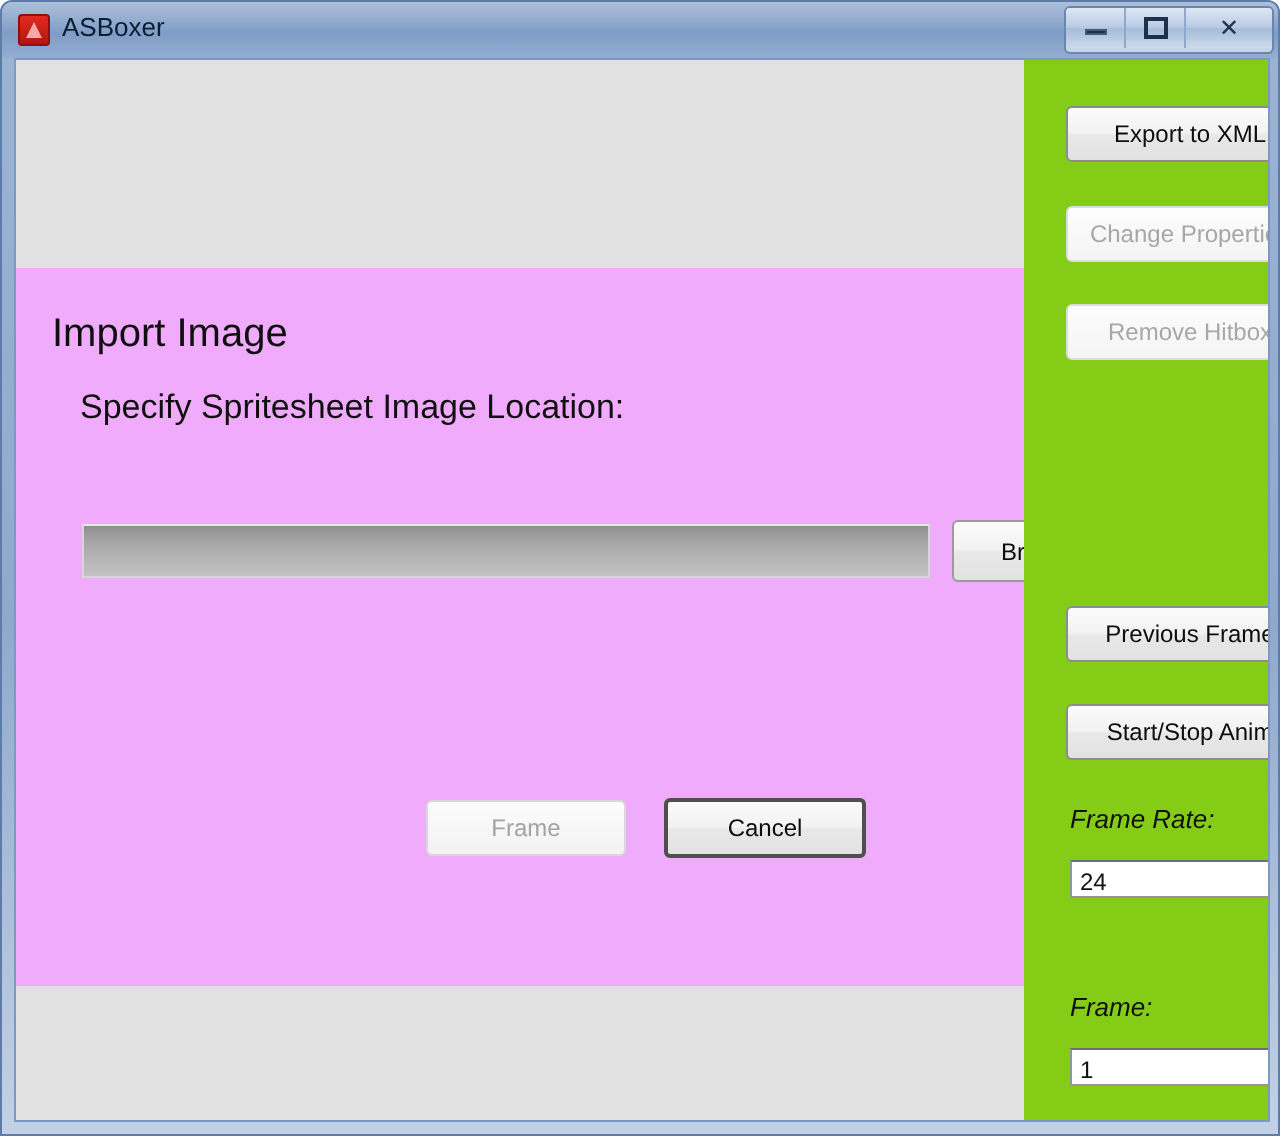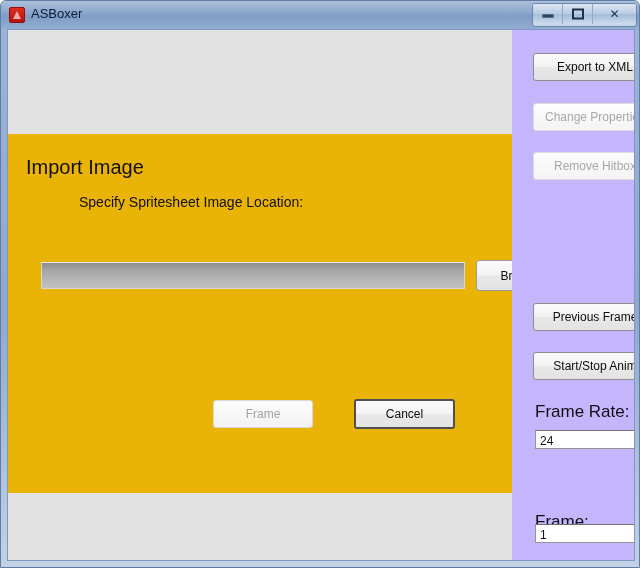--- a/index.html
+++ b/index.html
@@ -131,37 +131,36 @@
     width: 504px;
     height: 69px;
     background: #e1e1e1;
   }
 
   .content {
     position: absolute;
     left: 0; top: 104px;
     width: 504px;
     height: 359px;
-    background: #eab308;
+    background: #f0abfc;
   }
 
   .heading {
     position: absolute;
     left: 18px; top: 22px;
     font-size: 20px;
     color: #101010;
     white-space: nowrap;
   }
   .subheading {
     position: absolute;
     left: 32px; top: 60px;
-    font-size: 14px;
+    font-size: 17px;
     color: #101010;
     white-space: nowrap;
-    margin-left: 39px;
   }
 
   .path-input {
     position: absolute;
     left: 33px; top: 128px;
     width: 424px;
     height: 27px;
     box-sizing: border-box;
     background: linear-gradient(180deg, #8f8f8f 0%, #a4a4a4 28%, #b4b4b4 62%, #c2c2c2 100%);
     border: 1px solid #d7d7d7;
@@ -187,29 +186,29 @@
     color: #a3a3a3;
     border-color: #d8d8d8;
     background: linear-gradient(180deg, #fcfcfc 0%, #f7f7f7 50%, #f2f2f2 100%);
   }
   .btn.default {
     border: 2px solid #4f4f4f;
   }
 
   .btn-browse { left: 468px; top: 126px; width: 99px; height: 31px; }
   .btn-finish { left: 205px; top: 266px; width: 100px; height: 28px; }
-  .btn-cancel { left: 324px; top: 265px; width: 101px; height: 30px; margin-left: 22px; }
+  .btn-cancel { left: 324px; top: 265px; width: 101px; height: 30px; }
 
   
   .sidebar {
     position: absolute;
     left: 504px; top: 0;
     width: 124px;
     height: 532px;
-    background: #c4b5fd;
+    background: #84cc16;
   }
   .sb-btn {
     position: absolute;
     left: 21px;
     width: 124px;
     height: 28px;
     box-sizing: border-box;
     background: linear-gradient(180deg, #fbfbfb 0%, #f2f2f2 48%, #e8e8e8 52%, #e2e2e2 100%);
     border: 1px solid #8d8d8d;
     border-radius: 3px;
@@ -230,26 +229,27 @@
 
   .sb-export    { top: 23px; }
   .sb-change    { top: 73px; }
   .sb-remove    { top: 122px; }
   .sb-prev      { top: 273px; }
   .sb-startstop { top: 322px; }
 
   .sb-label {
     position: absolute;
     left: 23px;
-    font-size: 17px;
+    font-size: 13px;
     color: #101010;
     white-space: nowrap;
+    font-style: italic;
   }
   .lbl-framerate { top: 372px; }
-  .lbl-frame     { top: 482px; text-align: right; }
+  .lbl-frame     { top: 466px; text-align: right; }
 
   .sb-field {
     position: absolute;
     left: 23px;
     width: 105px;
     height: 19px;
     box-sizing: border-box;
     background: #ffffff;
     border: 1px solid #959595;
     border-top-color: #6f6f6f;

